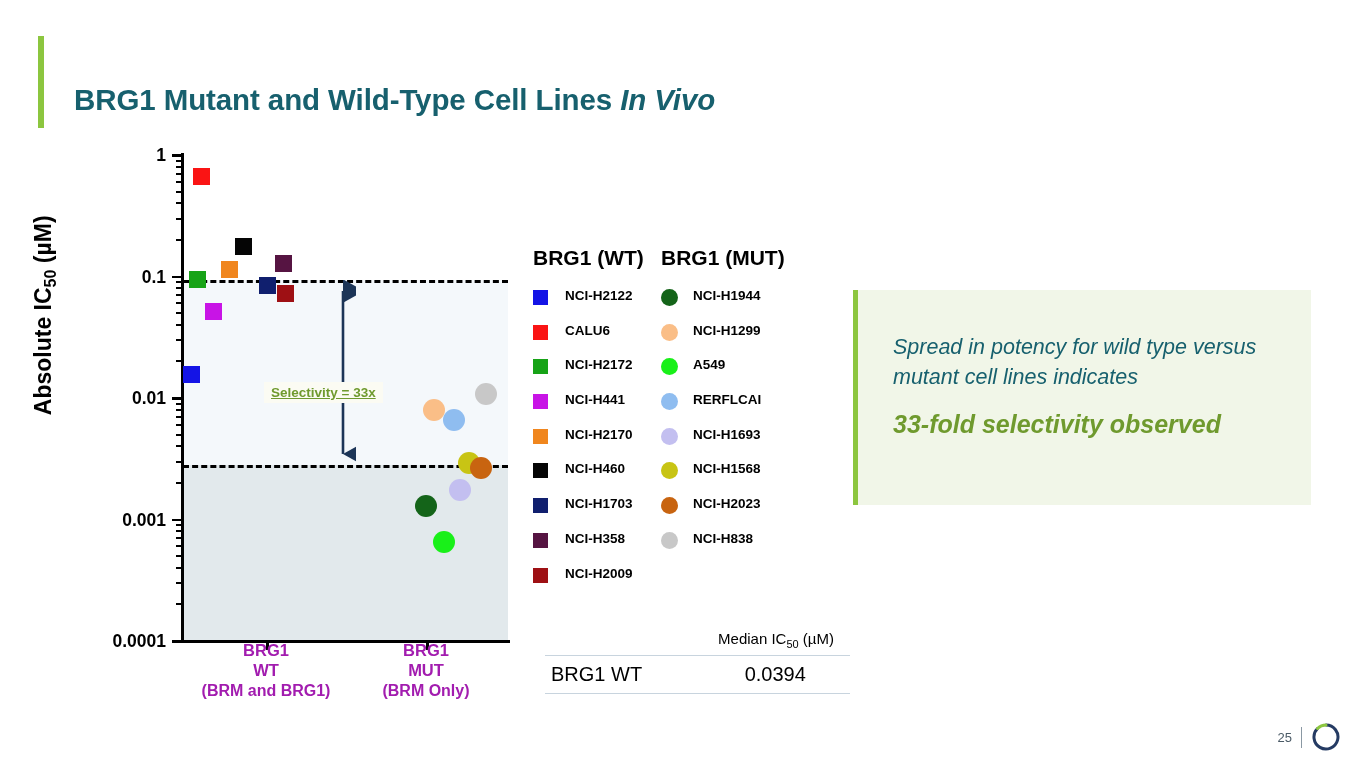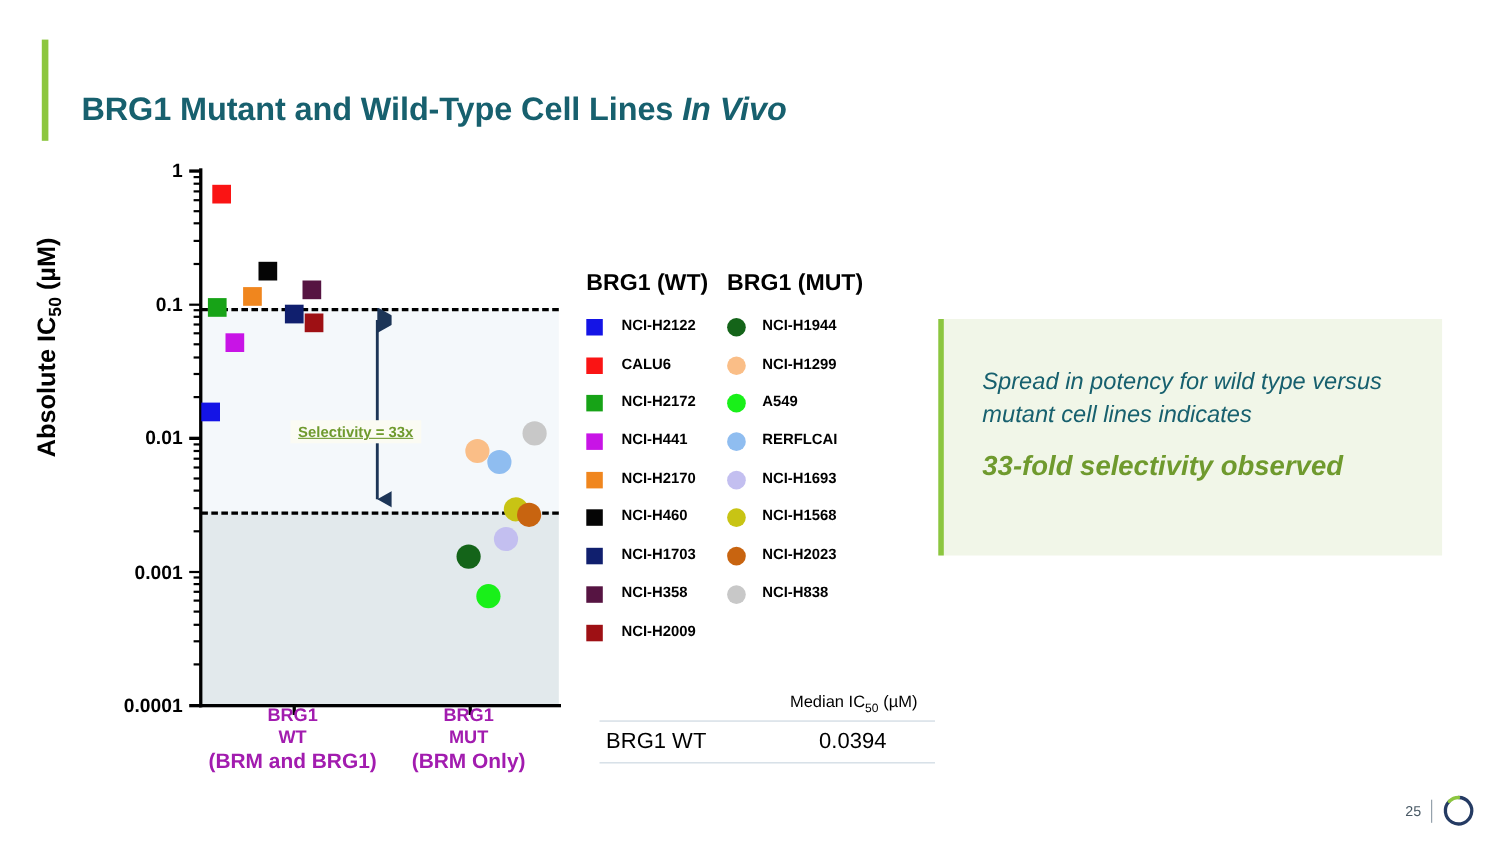--- a/index.html
+++ b/index.html
@@ -43,21 +43,21 @@
     text-align:center;font-size:23px;font-weight:bold;color:#000;
     white-space:nowrap;
   }
   #ytitle sub{font-size:16px;}
 
   .xtick{position:absolute;top:640px;width:2.5px;height:10px;background:#000;}
   .xcat{
     position:absolute;top:640px;width:180px;text-align:center;
     font-size:16.5px;font-weight:bold;color:#a21caf;line-height:1.24;
   }
-  .xcat .sub{font-size:19px;}
+  .xcat .sub{font-size:16px;}
 
   
   .dashline{
     position:absolute;left:183px;width:325px;height:0;
     border-top:3.5px dashed #000;
   }
   #sel-arrow{position:absolute;left:330px;top:283px;width:26px;height:182px;}
   #sel-label{
     position:absolute;left:264px;top:356px;
     background:#fbfbf3;padding:3px 7px;

